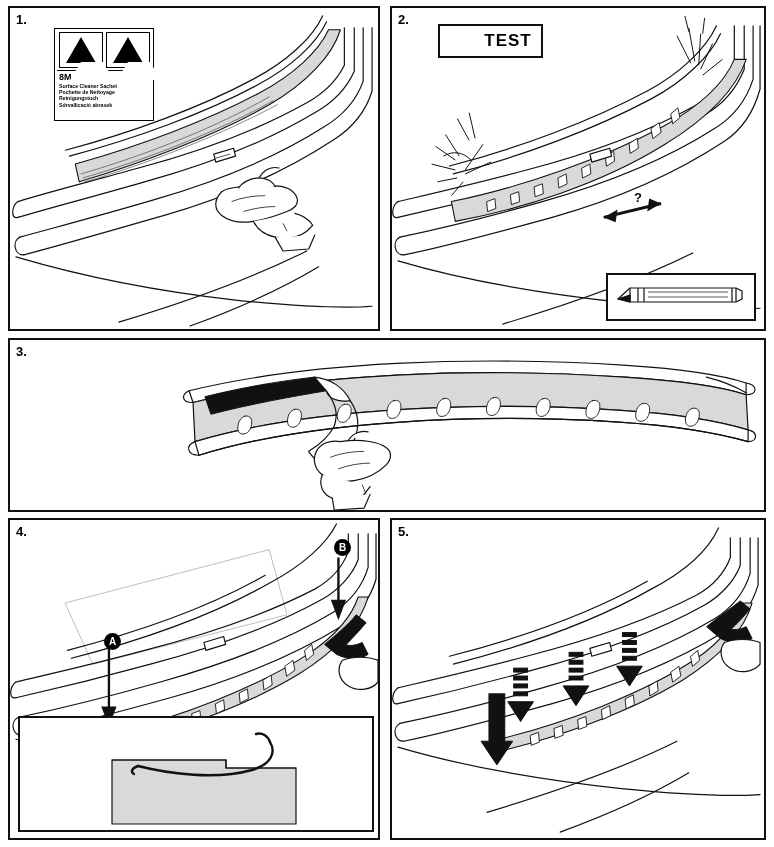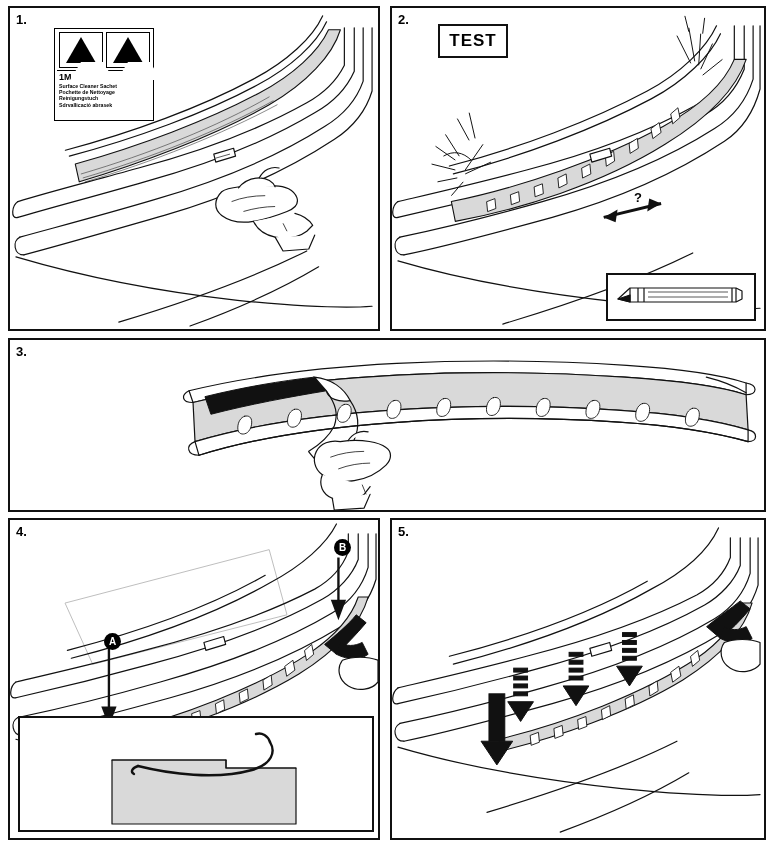--- a/index.html
+++ b/index.html
@@ -23,21 +23,21 @@
   .sym{width:44px;height:36px;border:1px solid #000;background:#fff;position:relative;box-sizing:border-box;}
   .tri{position:absolute;left:50%;top:4px;transform:translateX(-50%);width:0;height:0;border-left:15px solid transparent;border-right:15px solid transparent;border-bottom:26px solid #000;}
   .tri::after{content:"";position:absolute;left:-11px;top:7px;width:22px;height:18px;border-left:11px solid transparent;border-right:11px solid transparent;border-bottom:18px solid #fff;}
   .bang{position:absolute;left:50%;top:12px;transform:translateX(-50%);font-size:15px;font-weight:bold;line-height:15px;color:#000;z-index:3;}
   .flame-g{position:absolute;left:50%;top:8px;transform:translateX(-50%);z-index:3;}
   .label-text{margin-top:2px;border-top:1px solid #000;padding-top:1px;}
   .label-title{font-size:9px;font-weight:bold;line-height:9px;margin:1px 0 1px 2px;}
   .label-lines{font-size:5.2px;line-height:6.2px;margin-left:2px;font-weight:bold;}
 
   
-  #testbox{position:absolute;left:46px;top:16px;width:66px;height:30px;border:2px solid #111;display:flex;align-items:center;justify-content:center;font-size:17px;font-weight:bold;letter-spacing:1px;background:#fff;}
+  #testbox{position:absolute;left:46px;top:16px;width:66px;height:30px;border:2px solid #111;display:flex;align-items:center;justify-content:center;font-size:17px;font-weight:bold;letter-spacing:1px;background:#fff;padding-left:35px;}
 
   
   #pencilbox{position:absolute;right:8px;bottom:8px;width:146px;height:44px;border:2px solid #111;background:#fff;}
 
   
   #insetbox{position:absolute;left:8px;bottom:6px;width:352px;height:112px;border:2px solid #111;background:#fff;}
 
   
   .bub{position:absolute;width:17px;height:17px;border-radius:50%;background:#000;color:#fff;font-size:10px;font-weight:bold;display:flex;align-items:center;justify-content:center;z-index:5;}
   .qmark{position:absolute;font-size:13px;font-weight:bold;}
@@ -101,21 +101,21 @@
             <div class="bang">!</div>
         </div>
         <div class="sym">
           <div class="tri"></div>
           <svg class="flame-g" width="16" height="22" viewBox="0 0 16 22">
             <path d="M8,2 C10,7 14,9 13,14 C12.4,18 10,20 8,20 C5.4,20 3,18 3,14.6 C3,11 6,10 6,6 C7,8 8,8.6 8,2 Z" fill="#000"></path>
           </svg>
         </div>
       </div>
       <div class="label-text">
-        <div class="label-title">1M</div>
+        <div class="label-title">8M</div>
         <div class="label-lines">Surface Cleaner Sachet</div>
         <div class="label-lines">Pochette de Nettoyage</div>
         <div class="label-lines">Reinigungstuch</div>
         <div class="label-lines">Sdrvallicació abrasek</div>
       </div>
     </div>
   </div>
 
   <div class="panel" id="panel2">
     <div class="step-num">2.</div>

